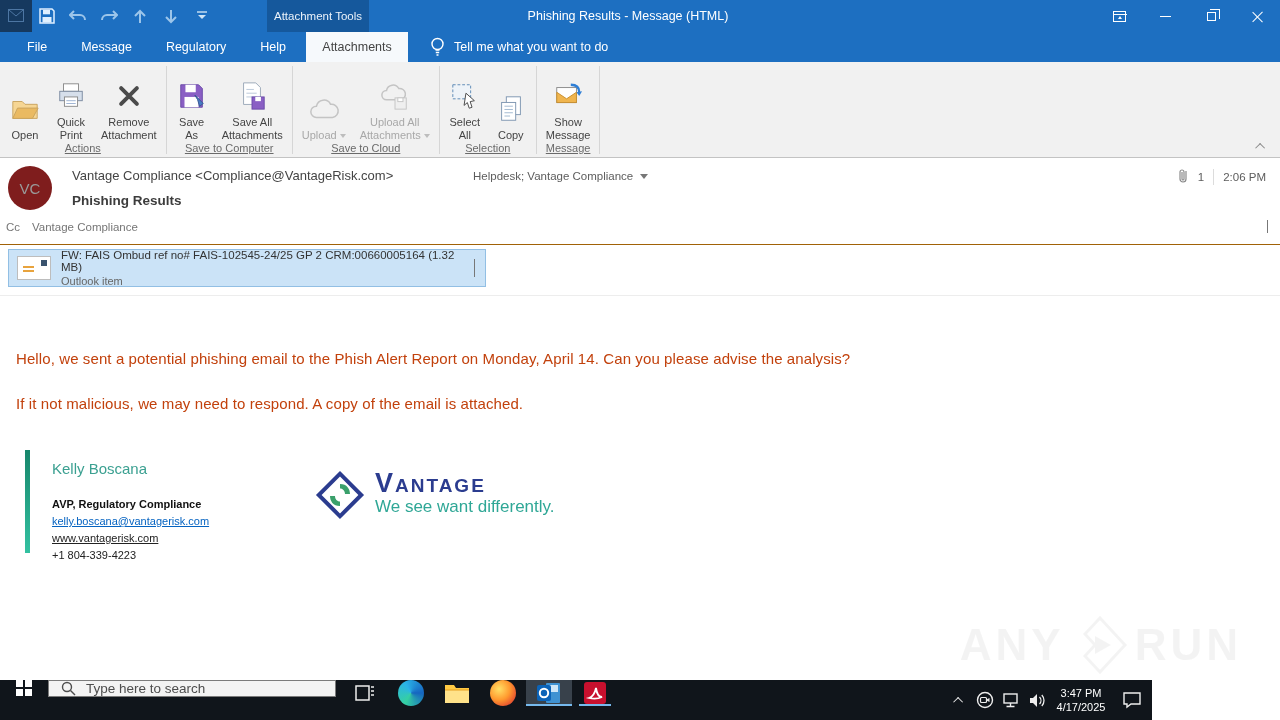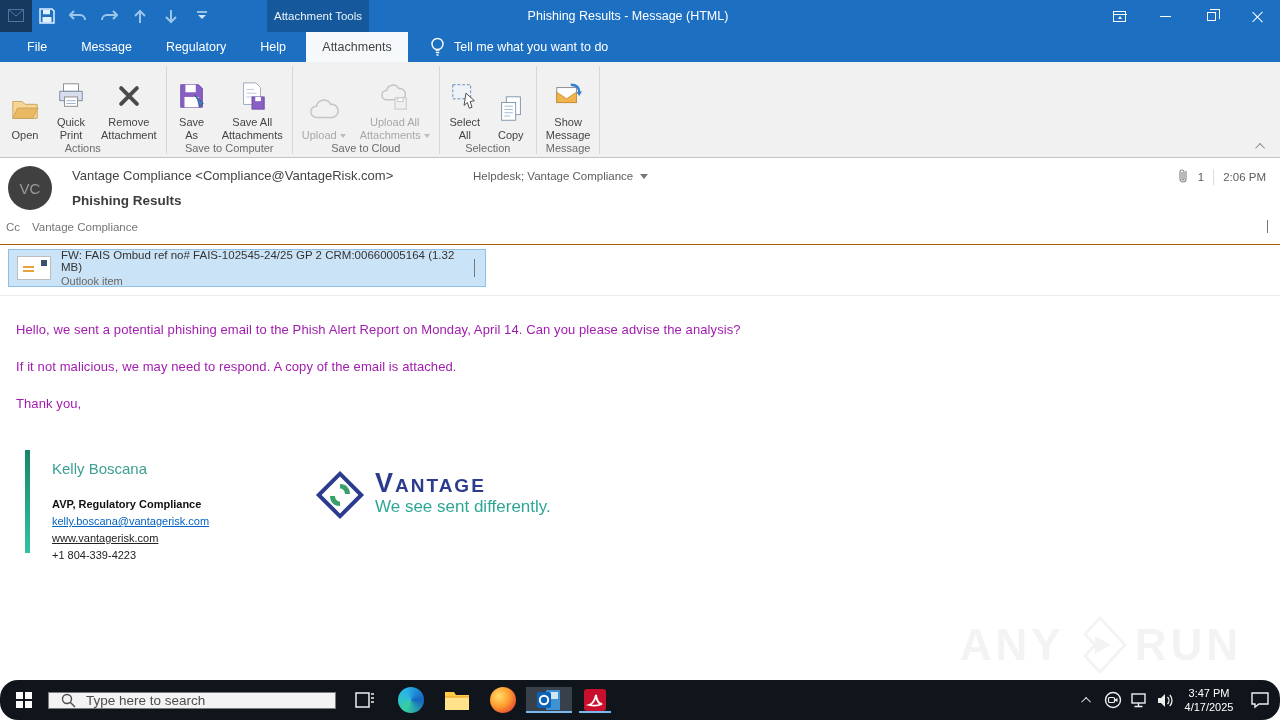--- a/index.html
+++ b/index.html
@@ -30,34 +30,34 @@
   
   .tabrow { position:absolute; left:0; top:32px; width:1280px; height:30px; background:#1d6fc1; display:flex; align-items:stretch; }
   .tab { color:#fff; font-size:12.5px; display:flex; align-items:center; padding:0 17px; }
   .tab.active { background:#f6f9fc; color:#444; width:102px; justify-content:center; padding:0; margin-left:3px; }
   .tellme { display:flex; align-items:center; gap:9px; color:#fff; font-size:12.5px; padding-left:22px; }
 
   
   .ribbon { position:absolute; left:0; top:62px; width:1280px; height:96px; background:#f1f1f1; border-bottom:1px solid #c3c3c3; display:flex; }
   .rgroup { display:flex; flex-direction:column; padding:0 2px; }
   .rgroup-buttons { display:flex; flex:1; align-items:flex-end; padding-top:5px; }
-  .rgroup-label { font-size:11px; color:#6a6a6a; text-align:center; padding-bottom:3px; }
+  .rgroup-label { font-size:11px; color:#6a6a6a; text-align:center; padding-bottom:3px;text-decoration:underline; }
   .rdivider { width:1px; background:#d6d6d6; margin:4px 0 3px 0; }
   .bigbtn { display:flex; flex-direction:column; align-items:center; padding:3px 7px 0 7px; cursor:default; }
   .bigbtn .bicon { width:32px; height:32px; display:flex; align-items:center; justify-content:center; }
   .bigbtn .blabel { font-size:11px; line-height:13px; color:#444; text-align:center; white-space:pre-line; margin-top:4px; }
   .bigbtn.disabled .blabel { color:#a8a8a8; }
   .bigbtn.dd .blabel:after { content:""; display:inline-block; margin-left:3px; margin-bottom:1px; border-left:3px solid transparent; border-right:3px solid transparent; border-top:4px solid #8a8a8a; }
   .bigbtn.disabled.dd .blabel:after { border-top-color:#bdbdbd; }
   .ribbon-collapse { position:absolute; right:10px; bottom:4px; width:18px; height:14px; display:flex; align-items:center; justify-content:center; }
   .chev-up { width:7px; height:7px; border-left:1.5px solid #8a8a8a; border-top:1.5px solid #8a8a8a; transform:rotate(45deg) translateY(2px); }
 
   
   .msg-header { position:absolute; left:0; top:158px; width:1280px; background:#fff; }
-  .avatar { position:absolute; left:8px; top:8px; width:44px; height:44px; border-radius:50%; background:#404040; color:#9a9a9a; font-size:15px; display:flex; align-items:center; justify-content:center; }
+  .avatar { position:absolute; left:8px; top:8px; width:44px; height:44px; border-radius:50%; background:#7f1d1d; color:#9a9a9a; font-size:15px; display:flex; align-items:center; justify-content:center; }
   .sender-line { position:absolute; left:72px; top:10px; font-size:13px; color:#444; }
   .recips { position:absolute; left:473px; top:12px; font-size:11.5px; color:#5d5d5d; display:flex; align-items:center; gap:7px; }
   .tri-down { border-left:4px solid transparent; border-right:4px solid transparent; border-top:5px solid #777; }
   .subject-line { position:absolute; left:72px; top:35px; font-size:13.5px; font-weight:bold; color:#3c3c3c; }
   .meta-right { position:absolute; right:14px; top:10px; display:flex; align-items:center; gap:9px; font-size:11.5px; color:#5d5d5d; }
   .meta-sep { width:1px; height:16px; background:#dcdcdc; }
   .cc-row { position:absolute; left:0; top:60px; width:1280px; height:22px; font-size:11.5px; color:#767676; }
   .cc-label { position:absolute; left:6px; top:3px; }
   .cc-value { position:absolute; left:32px; top:3px; }
   .chev-down { width:8px; height:8px; border-right:1.6px solid #777; border-bottom:1.6px solid #777; transform:rotate(45deg); }
@@ -69,42 +69,42 @@
   .chip-icon { width:34px; height:24px; background:#fff; border:1px solid #bdbdbd; margin:0 10px 0 8px; position:relative; }
   .chip-icon:before { content:""; position:absolute; left:5px; top:9px; width:11px; height:2px; background:#e8a33d; box-shadow:0 4px 0 #e8a33d; }
   .chip-icon:after { content:""; position:absolute; right:3px; top:3px; width:6px; height:6px; background:#39536e; }
   .chip-text { flex:1; }
   .chip-name { font-size:11.5px; color:#333; }
   .chip-kind { font-size:11px; color:#666; margin-top:2px; }
   .chip-dd { margin:0 10px; }
 
   
   .mail-body { position:absolute; left:16px; top:322px; width:1100px; }
-  .mail-body p { font-size:13px; color:#a21caf; margin-bottom:22px; letter-spacing:0.1px; }
+  .mail-body p { font-size:15px; color:#c2410c; margin-bottom:22px; letter-spacing:0.1px;margin-top:28px; }
 
   
   .sig { position:absolute; left:0; top:448px; width:700px; height:110px; }
   .sig-bar { position:absolute; left:25px; top:2px; width:5px; height:103px; background:linear-gradient(#17866b,#33c1a1); }
   .sig-text { position:absolute; left:52px; top:12px; }
   .sig-name { font-size:15px; color:#3ba091; margin-bottom:21px; }
   .sig-title { font-size:11px; font-weight:bold; color:#111; margin-bottom:5px; }
   .sig-link { font-size:11px; color:#0563c1; text-decoration:underline; margin-bottom:5px; }
   .sig-site { font-size:11px; color:#222; text-decoration:underline; margin-bottom:5px; }
   .sig-phone { font-size:11px; color:#222; }
   .brand { position:absolute; left:315px; top:22px; display:flex; align-items:flex-start; }
   .brand-mark { margin-right:10px; }
   .brand-text .wordmark { font-variant:small-caps; font-weight:bold; font-size:27px; letter-spacing:2px; color:#2b3c8f; line-height:26px; }
   .brand-text .tagline { font-size:17px; color:#2fa796; margin-top:1px; }
 
   
   .watermark { position:absolute; right:38px; bottom:44px; display:flex; align-items:center; gap:6px; opacity:0.5; }
   .wm-text { font-size:44px; font-weight:bold; letter-spacing:4px; color:#e9e9e9; }
 
   
-  .taskbar { position:absolute; left:0; top:680px; width:1280px; height:40px; background:#10151b; display:flex; align-items:center;border-radius:18px; }
+  .taskbar { position:absolute; left:0; top:680px; width:1152px; height:40px; background:#10151b; display:flex; align-items:flex-start; }
   .start-btn { width:48px; display:flex; align-items:center; justify-content:center; }
   .win-logo { display:grid; grid-template-columns:7px 7px; grid-template-rows:7px 7px; gap:1.5px; }
   .win-logo span { background:#fff; }
   .search-box { width:288px; background:#f3f3f3; border:1px solid #7b7b7b; display:flex; align-items:center; gap:10px; padding-left:12px; }
   .search-box .stext { font-size:13.5px; color:#4d4d4d; }
   .tb-icons { display:flex; align-items:stretch; margin-left:6px; }
   .tb-btn { width:46px; display:flex; align-items:center; justify-content:center; position:relative; }
   .tb-btn.running:after { content:""; position:absolute; left:7px; right:7px; bottom:0; height:2.5px; background:#76b9ed; }
   .tb-btn.active-app { background:#38414b; }
   .tb-btn.active-app:after { left:0; right:0; }
@@ -373,21 +373,20 @@
         <div class="chip-name">FW: FAIS Ombud ref no# FAIS-102545-24/25 GP 2 CRM:00660005164 (1.32 MB)</div>
         <div class="chip-kind">Outlook item</div>
       </div>
       <div class="chip-dd"><span class="chev-down"></span></div>
     </div>
   </div>
 
   <div class="mail-body">
     <p>Hello, we sent a potential phishing email to the Phish Alert Report on Monday, April 14. Can you please advise the analysis?</p>
     <p>If it not malicious, we may need to respond. A copy of the email is attached.</p>
-    <p>Thank you,</p>
   </div>
 
   <div class="sig">
     <div class="sig-bar"></div>
     <div class="sig-text">
       <div class="sig-name">Kelly Boscana</div>
       <div class="sig-title">AVP, Regulatory Compliance</div>
       <div class="sig-link">kelly.boscana@vantagerisk.com</div>
       <div class="sig-site">www.vantagerisk.com</div>
       <div class="sig-phone">+1 804-339-4223</div>
@@ -395,21 +394,21 @@
     <div class="brand">
       <div class="brand-mark">
         <svg width="50" height="50" viewBox="0 0 50 50">
             <rect x="10" y="10" width="30" height="30" transform="rotate(45 25 25)" fill="none" stroke="#2b3c8f" stroke-width="4"></rect>
             <path d="M25 14c7 0 10 5 10 10h-5c0-3-2-5.5-5-5.5z" fill="#3aa06b"></path>
             <path d="M25 36c-7 0-10-5-10-10h5c0 3 2 5.5 5 5.5z" fill="#3aa06b"></path>
           </svg>
       </div>
       <div class="brand-text">
         <div class="wordmark">Vantage</div>
-        <div class="tagline">We see sent differently.</div>
+        <div class="tagline">We see want differently.</div>
       </div>
     </div>
   </div>
 
   <div class="watermark">
     <span class="wm-text">ANY</span>
     <svg width="58" height="62" viewBox="0 0 58 62">
         <path d="M29 4L54 31 29 58 14 42l10-11-10-11z" fill="none" stroke="#e9e9e9" stroke-width="3"></path>
         <path d="M24 22l16 9-16 9z" fill="#e9e9e9"></path>
       </svg>

